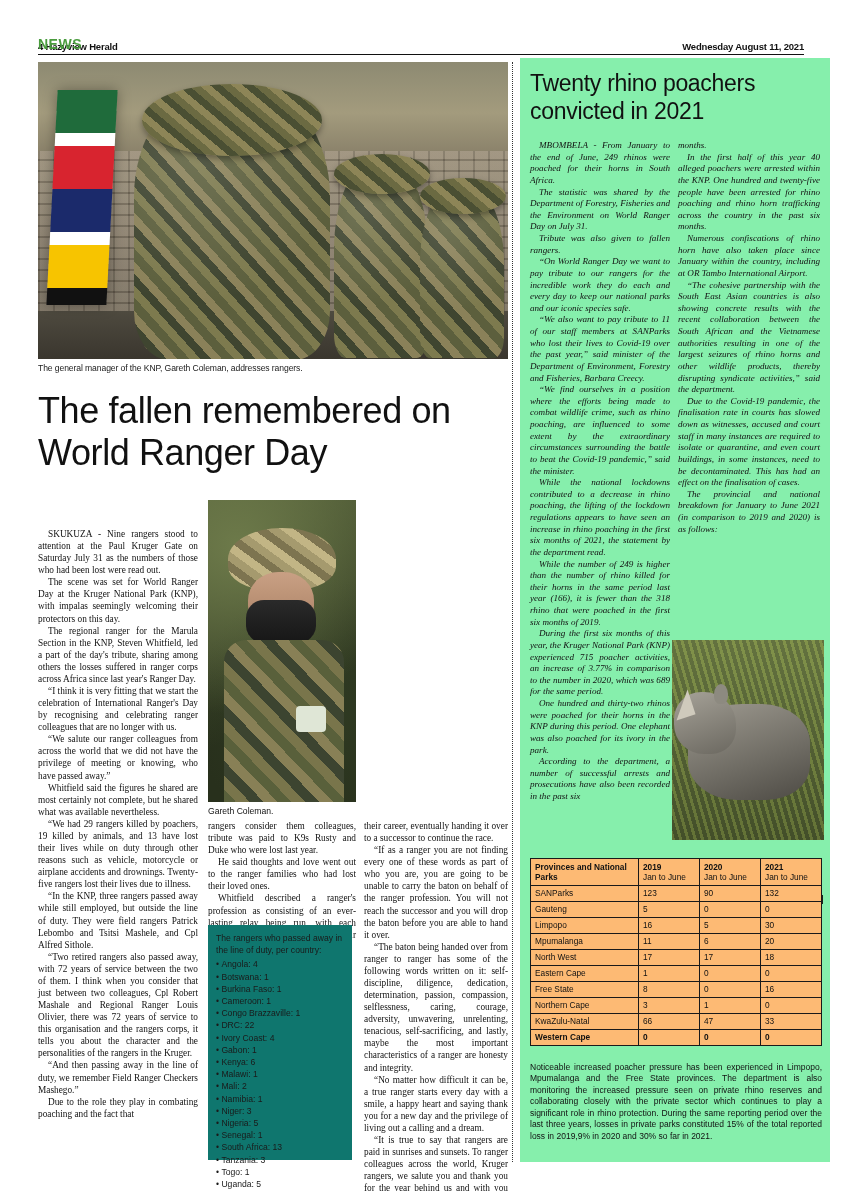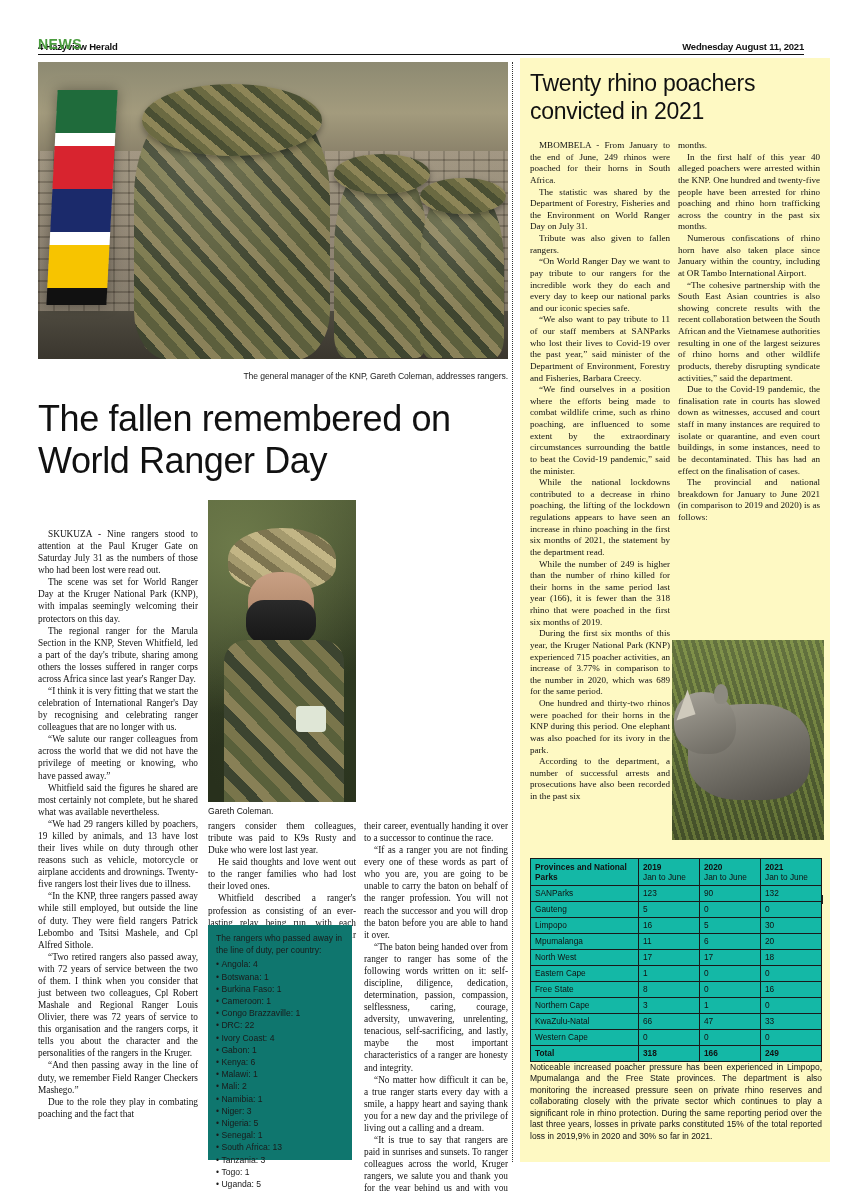--- a/index.html
+++ b/index.html
@@ -82,21 +82,21 @@
     position:absolute; border-radius:50%;
     background:repeating-linear-gradient(40deg,#6b6a42 0 7px,#8d8557 7px 14px,#4a4f33 14px 21px);
     box-shadow:0 3px 6px rgba(0,0,0,.35);
   }
   .h-main { left:104px; top:22px; width:180px; height:72px; }
   .h-2 { left:296px; top:92px; width:96px; height:40px; }
   .h-3 { left:382px; top:116px; width:86px; height:36px; }
 
   .caption {
     font-family:"Liberation Sans", sans-serif;
-    font-size:8.6px; color:#1a1a1a; padding-top:12px; letter-spacing:-0.1px;text-align:right;
+    font-size:8.6px; color:#1a1a1a; padding-top:4px; letter-spacing:-0.1px;
   }
 
   .headline {
     font-family:"Liberation Sans", sans-serif;
     font-weight:normal;
     font-size:36px; line-height:1.16;
     margin:17px 0 0 0; letter-spacing:-0.4px;
   }
 
   .byline {
@@ -161,30 +161,30 @@
 
   
   .vsep {
     position:absolute; left:512px; top:62px; width:0; height:1100px;
     border-left:1px dotted #333;
   }
 
   
   .right-zone {
     position:absolute; left:520px; top:58px; width:310px; height:1104px;
-    background:#fef9c3;
+    background:#86efac;
   }
   .r-headline {
     font-family:"Liberation Sans", sans-serif;
     font-size:23px; line-height:1.2; font-weight:normal;
     margin:0; padding:12px 10px 0 10px; letter-spacing:-0.3px;
   }
   .rcol {
     position:absolute; width:140px;
-    font-size:9.1px; line-height:1.28; text-align:justify;
+    font-size:9.1px; line-height:1.28; text-align:justify;font-style:italic;
   }
   .rcol p { margin:0; text-indent:9px; }
 
   .rhino-photo {
     position:absolute; left:672px; top:640px; width:152px; height:200px;
     overflow:hidden;
     background:linear-gradient(180deg,#7d8a52,#4d5533 55%,#6b6a42);
   }
   .rhino-photo .grass {
     position:absolute; inset:0;
@@ -217,21 +217,21 @@
     font-family:"Liberation Sans", sans-serif;
     font-size:13px; font-weight:bold;text-align:right;
   }
 
   
   .tbl-wrap { position:absolute; left:530px; top:858px; width:292px; }
   table.stats {
     border-collapse:collapse; width:292px;
     font-family:"Liberation Sans", sans-serif;
     font-size:8.3px;
-    background:#14b8a6;
+    background:#fdba74;
   }
   table.stats td, table.stats th {
     border:1px solid #1a1a1a;
     padding:2.5px 4px; text-align:left; vertical-align:middle;
     font-weight:normal;
   }
   table.stats thead th { font-weight:bold; line-height:1.25; }
   table.stats thead th span.sub { font-weight:normal; display:block; }
   table.stats tbody tr:last-child td { font-weight:bold; }
   table.stats col.c1 { width:108px; }
@@ -461,25 +461,19 @@
           <td>66</td>
           <td>47</td>
           <td>33</td>
         </tr>
         <tr>
           <td>Western Cape</td>
           <td>0</td>
           <td>0</td>
           <td>0</td>
         </tr>
-        <tr>
-          <td>Total</td>
-          <td>318</td>
-          <td>166</td>
-          <td>249</td>
-        </tr>
       </tbody>
     </table>
   </div>
 
   <div class="closing">Noticeable increased poacher pressure has been experienced in Limpopo, Mpumalanga and the Free State provinces. The department is also monitoring the increased pressure seen on private rhino reserves and collaborating closely with the private sector which continues to play a significant role in rhino protection. During the same reporting period over the last three years, losses in private parks constituted 15% of the total reported loss in 2019,9% in 2020 and 30% so far in 2021.</div>
 
 </div>
 
 </body></html>

